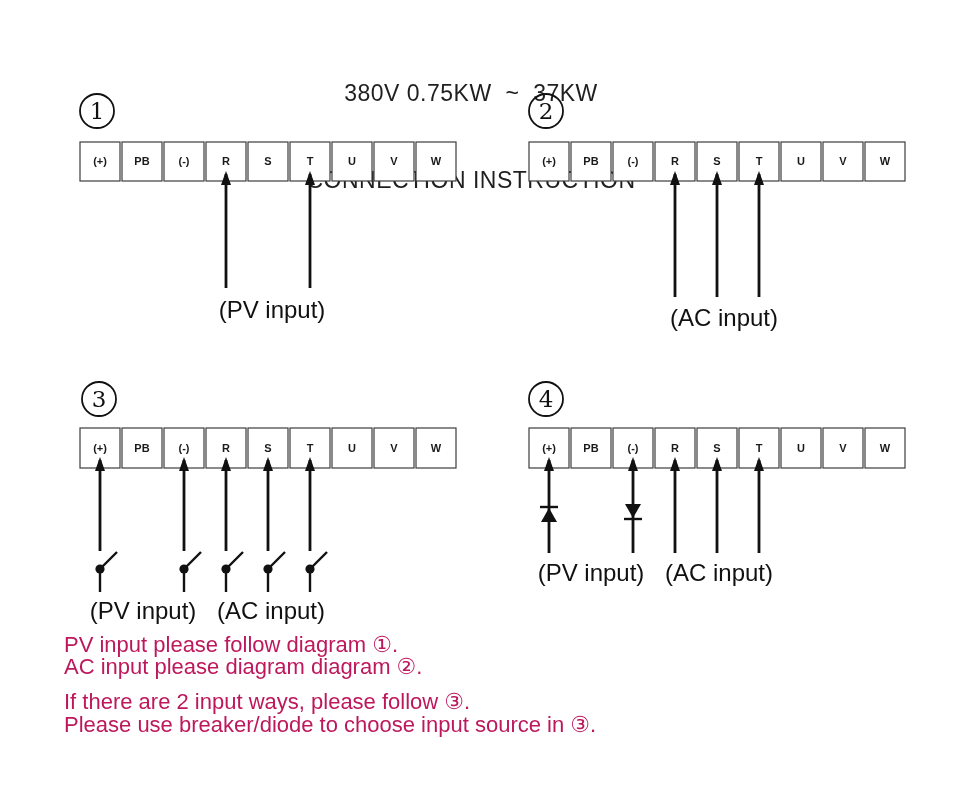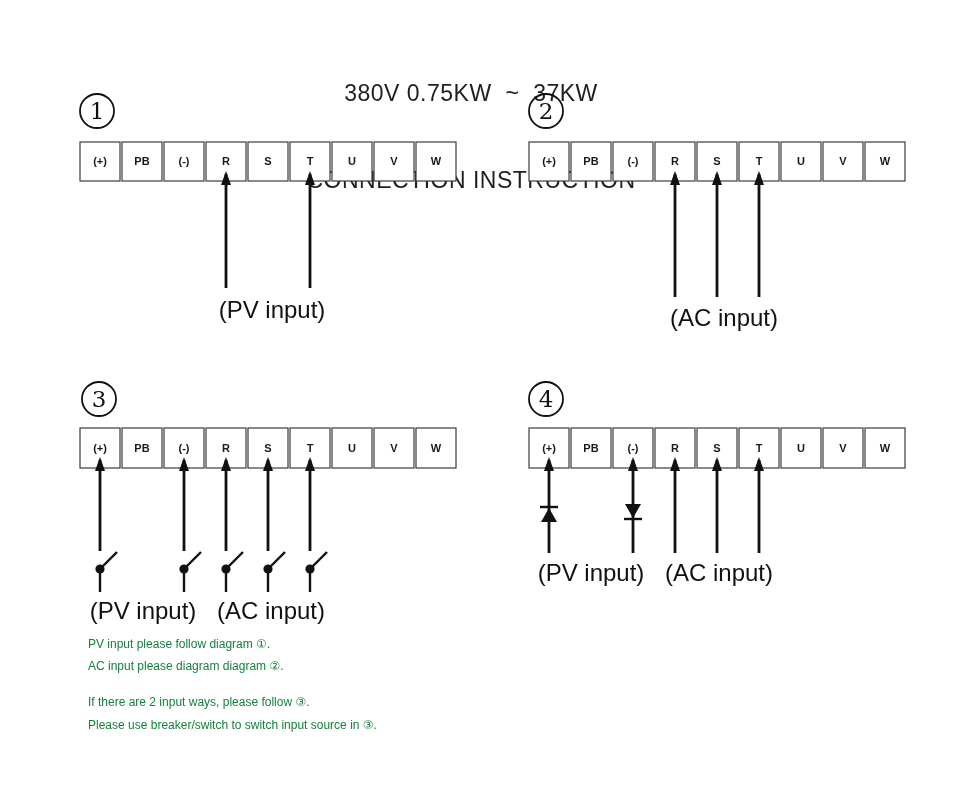--- a/index.html
+++ b/index.html
@@ -15,21 +15,21 @@
   .diagram-svg { position:absolute; left:0; top:0; }
   .cell   { fill:#ffffff; stroke:#3c3c3c; stroke-width:1.2; }
   .tlabel { font:bold 11px "Liberation Sans", sans-serif; fill:#1a1a1a; text-anchor:middle; }
   .wire   { stroke:#111111; stroke-width:2.8; fill:none; }
   .thin   { stroke:#111111; stroke-width:2.4; fill:none; }
   .dlabel { font:24px "Liberation Sans", sans-serif; fill:#111111; text-anchor:middle; }
   .numcircle { fill:none; stroke:#111111; stroke-width:1.8; }
   .numtext   { font:23px "DejaVu Serif", serif; fill:#111111; text-anchor:middle; }
   .dot { fill:#111111; }
   .tri { fill:#111111; stroke:none; }
-  .notes { position:absolute; left:72px; font-size:12px; color:#15803d; }
+  .notes { position:absolute; left:48px; font-size:22px; color:#be185d; }
   .notes .line { white-space:pre; }
   .notes1 { top:634px; line-height:21.5px; }
   .notes2 { top:691px; line-height:22.5px; }
 </style>
 </head>
 <body>
 
 <div class="canvas">
 
   <div class="title">
@@ -209,16 +209,16 @@
     </g>
   </svg>
 
   <div class="notes notes1">
     <div class="line">PV input please follow diagram ①.</div>
     <div class="line">AC input please diagram diagram ②.</div>
   </div>
 
   <div class="notes notes2">
     <div class="line">If there are 2 input ways, please follow ③.</div>
-    <div class="line">Please use breaker/switch to switch input source in ③.</div>
+    <div class="line">Please use breaker/diode to choose input source in ③.</div>
   </div>
 
 </div>
 
 </body></html>

